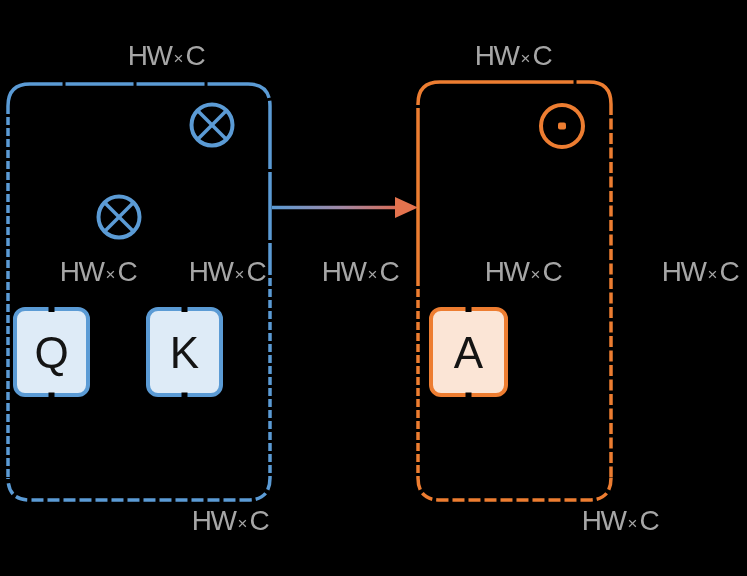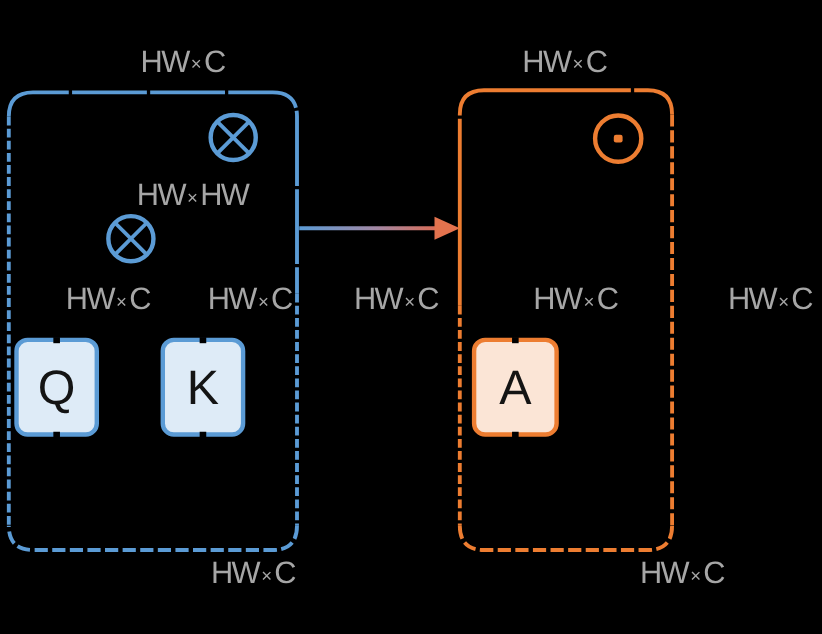--- a/index.html
+++ b/index.html
@@ -103,21 +103,20 @@
     </g>
 
     <g>
       <rect x="431" y="309" width="75" height="86" rx="10" stroke-width="4" fill="#fbe5d6" stroke="#ed7d31"></rect>
       <rect x="465.5" y="306.5" width="6" height="5.5" fill="#000000"></rect>
       <rect x="465.5" y="392.5" width="6" height="5.5" fill="#000000"></rect>
     </g>
   </svg>
 
   <div class="dim" style="left:166px; top:56px">HW<span class="x">×</span>C</div>
-  <div class="dim" style="left:175px; top:177px">HW<span class="x">×</span>HW</div>
   <div class="dim" style="left:98px;  top:272px">HW<span class="x">×</span>C</div>
   <div class="dim" style="left:227px; top:272px">HW<span class="x">×</span>C</div>
   <div class="dim" style="left:230px; top:521px">HW<span class="x">×</span>C</div>
   <div class="dim" style="left:360px; top:272px">HW<span class="x">×</span>C</div>
   <div class="dim" style="left:513px; top:56px">HW<span class="x">×</span>C</div>
   <div class="dim" style="left:523px; top:272px">HW<span class="x">×</span>C</div>
   <div class="dim" style="left:620px; top:521px">HW<span class="x">×</span>C</div>
   <div class="dim" style="left:700px; top:272px">HW<span class="x">×</span>C</div>
 
   <div class="mat" style="left:51.5px;  top:352.5px">Q</div>

